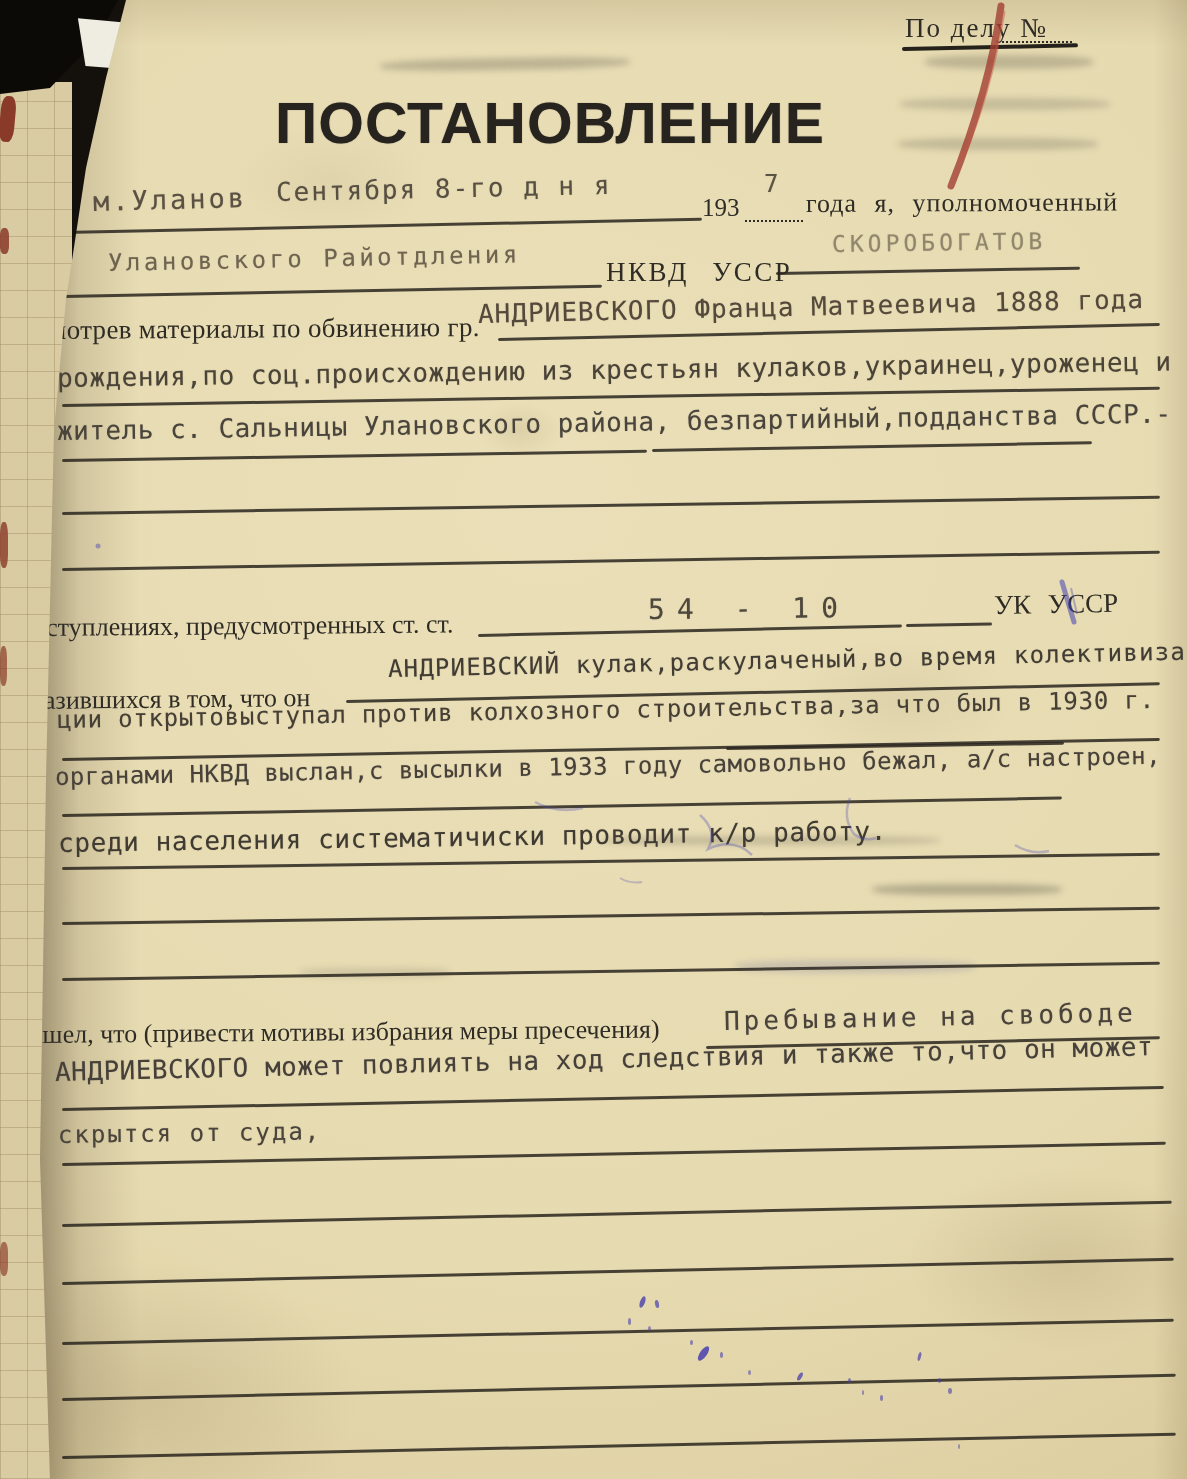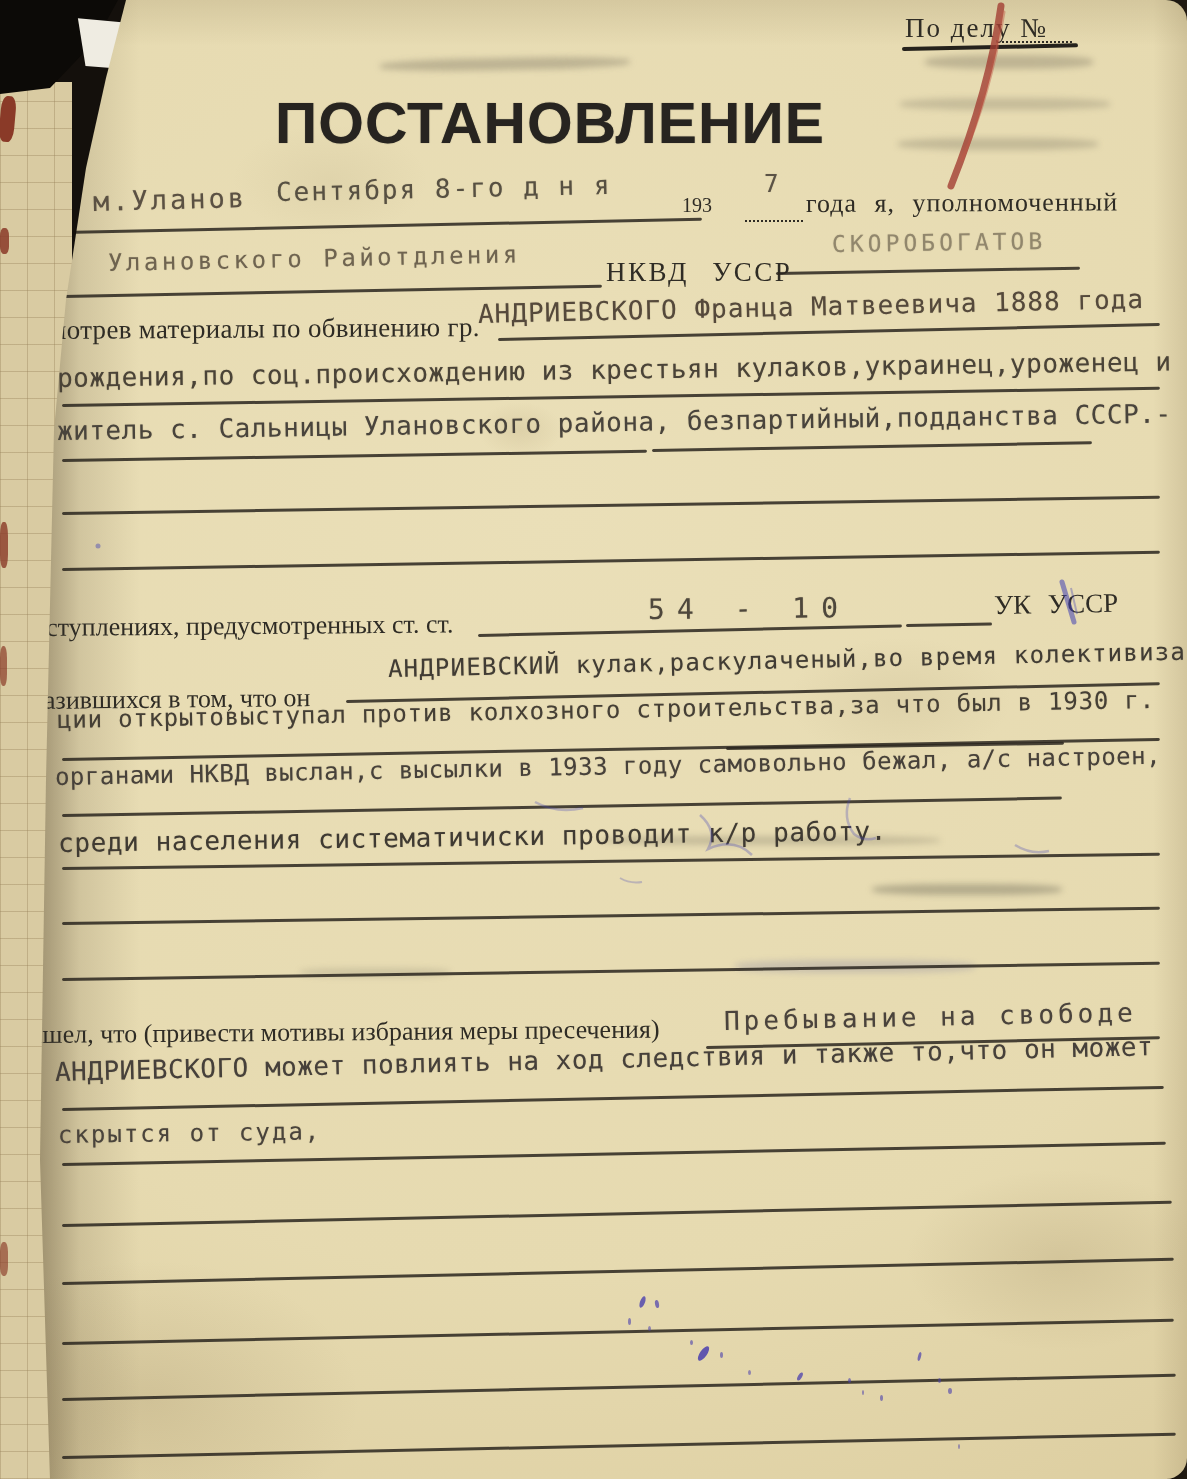--- a/index.html
+++ b/index.html
@@ -15,21 +15,21 @@
     clip-path:polygon(0 0,118px 0,96px 40px,50px 88px,0 94px);}
   #whitescrap{left:76px;top:16px;width:95px;height:58px;background:#efece2;
     clip-path:polygon(2% 4%,97% 18%,88% 96%,10% 86%);box-shadow:0 2px 4px rgba(0,0,0,.4);}
   .edgebit{background:#8a3a28;border-radius:40%/30%;}
   
   #doc{left:0;top:0;width:1187px;height:1479px;
     background:
       linear-gradient(180deg, rgba(120,100,60,.16), rgba(120,100,60,0) 46px),
       radial-gradient(125% 95% at 46% 34%, #eadfb8 0%, #e6dab0 55%, #dccd9f 84%, #cfc08e 100%);
     clip-path:polygon(126px 0,1187px 0,1187px 1479px,50px 1479px,40px 1160px,46px 780px,54px 430px,66px 300px,86px 168px,106px 78px);
-    filter:drop-shadow(-6px 3px 6px rgba(8,6,4,.6));border-radius:21px;}
+    filter:drop-shadow(-6px 3px 6px rgba(8,6,4,.6));}
   #stains{left:0;top:0;width:100%;height:100%;pointer-events:none;background:
       radial-gradient(60px 40px at 520px 430px, rgba(150,130,85,.15), transparent 70%),
       radial-gradient(220px 130px at 1060px 1260px, rgba(140,120,80,.18), transparent 70%),
       radial-gradient(300px 200px at 150px 1400px, rgba(120,100,65,.16), transparent 70%),
       radial-gradient(160px 90px at 900px 700px, rgba(150,135,95,.12), transparent 70%),
       radial-gradient(140px 80px at 330px 180px, rgba(150,135,95,.10), transparent 70%);}
   #edgeshade{left:30px;top:0;width:110px;height:100%;pointer-events:none;
     background:linear-gradient(90deg, rgba(70,55,32,.5), rgba(70,55,32,.14) 45%, transparent);}
   #rightshade{right:0;top:0;width:34px;height:100%;pointer-events:none;
     background:linear-gradient(270deg, rgba(110,90,55,.16), transparent);}
@@ -78,21 +78,21 @@
 
     <span class="abs printed" style="left:905px;top:13px;font-size:27px;letter-spacing:2px;">По делу №</span>
     <div class="abs dotlead" style="left:1002px;top:40px;width:70px;"></div>
     <div class="abs rule" style="left:902px;top:47px;width:176px;height:4px;transform:rotate(-1.2deg);background:#25221c;"></div>
 
     <span class="abs" id="title" style="left:283px;top:90px;">ПОСТАНОВЛЕНИЕ</span>
 
     <span class="abs typed" style="left:93px;top:186px;font-size:27px;letter-spacing:3px;color:#5b5143;transform:rotate(-1.5deg);">м.Уланов</span>
     <span class="abs typed" style="left:276px;top:177px;font-size:26px;letter-spacing:2px;color:#575042;transform:rotate(-1.2deg);">Сентября 8-го  д н я</span>
     <div class="abs rule" style="left:62px;top:231px;width:640px;transform:rotate(-1.2deg);"></div>
-    <span class="abs printed" style="left:682px;top:194px;font-size:20px;">193</span>
+    <span class="abs printed" style="left:702px;top:194px;font-size:25px;">193</span>
     <span class="abs typed" style="left:764px;top:170px;font-size:24px;color:#5b5346;">7</span>
     <div class="abs dotlead" style="left:745px;top:219px;width:58px;"></div>
     <span class="abs printed" style="left:806px;top:189px;font-size:26px;word-spacing:10px;letter-spacing:1px;transform:rotate(-0.3deg);">года я, уполномоченный</span>
 
     <span class="abs typed" style="left:108px;top:249px;font-size:24px;letter-spacing:3.5px;color:#655a48;opacity:.92;transform:rotate(-1.2deg);">Улановского Райотдления</span>
     <div class="abs rule" style="left:62px;top:295px;width:540px;transform:rotate(-1.1deg);"></div>
     <span class="abs printed" style="left:606px;top:257px;font-size:27px;letter-spacing:2.5px;word-spacing:14px;">НКВД УССР</span>
     <span class="abs typed" style="left:832px;top:231px;font-size:23px;letter-spacing:4px;color:rgba(128,116,94,.65);transform:rotate(-0.8deg);">СКОРОБОГАТОВ</span>
     <div class="abs rule" style="left:776px;top:272px;width:304px;transform:rotate(-1deg);"></div>
 

